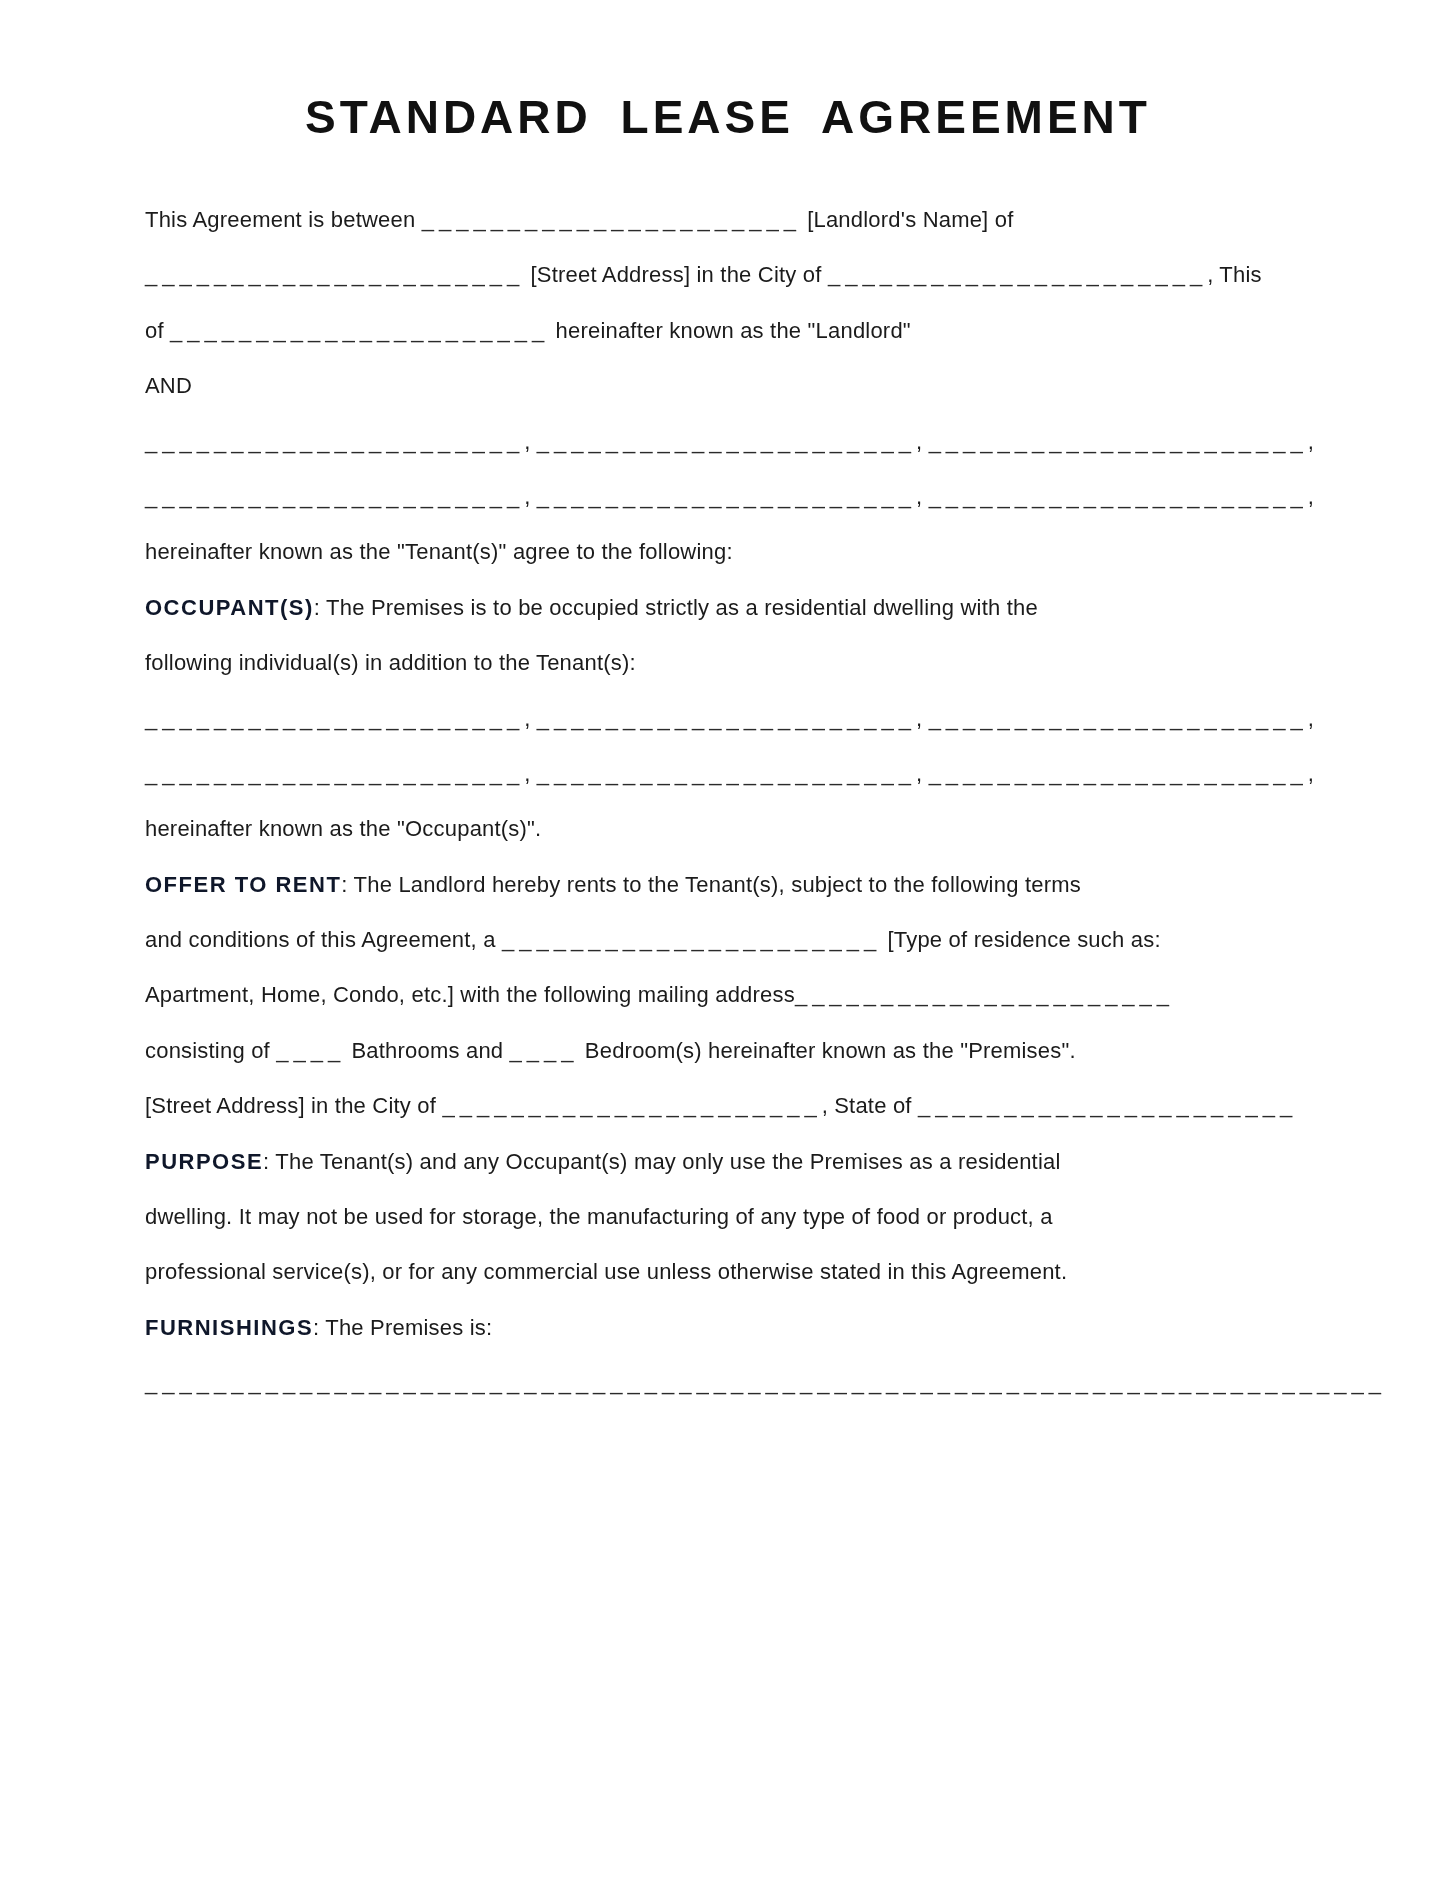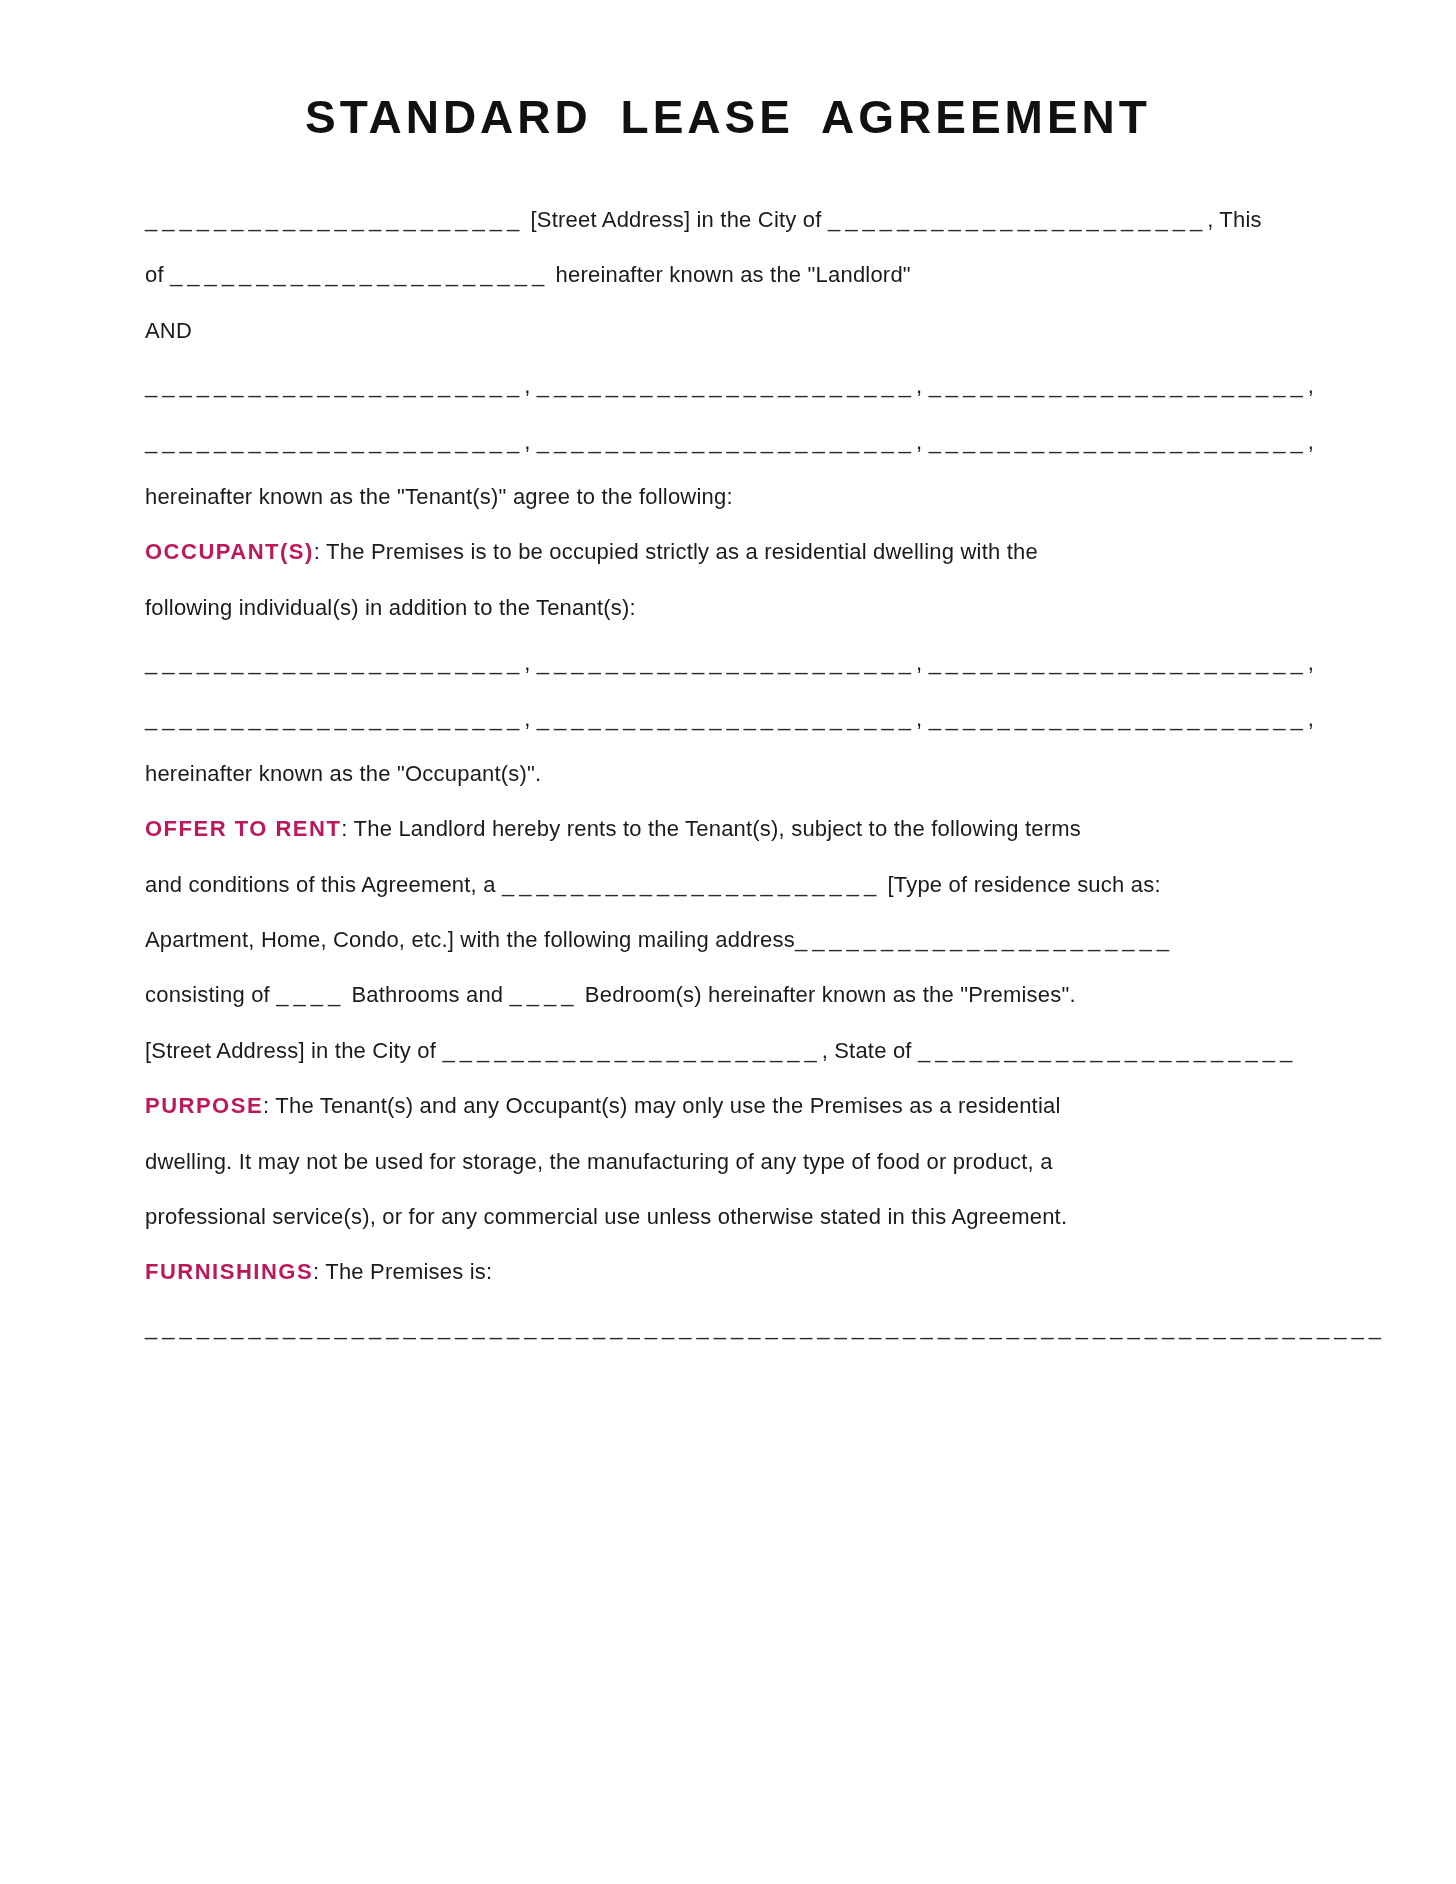--- a/index.html
+++ b/index.html
@@ -34,21 +34,21 @@
     line-height: 55.4px;
     font-size: 22px;
     white-space: nowrap;
   }
   .text {
     letter-spacing: 0.2px;
   }
   .bold {
     font-weight: 800;
     letter-spacing: 1.5px;
-    color: #be185d;
+    color: #0f172a;
   }
   .blank {
     letter-spacing: 5px;
     color: #2a2a2a;
   }
   .checkbox {
     display: inline-block;
     width: 16px;
     height: 22px;
     border: 2px solid #2b2b2b;
@@ -63,20 +63,21 @@
     width: 36px;
     height: 47px;
   }
 </style>
 </head>
 <body>
 
 <div class="page">
   <h1 class="title">STANDARD LEASE AGREEMENT</h1>
   <div class="doc" id="doc-lines">
+      <div class="line"><span class="text">This Agreement is between </span><span class="blank">______________________</span><span class="text"> [Landlord's Name] of</span></div>
       <div class="line"><span class="blank">______________________</span><span class="text"> [Street Address] in the City of </span><span class="blank">______________________</span><span class="text">, This</span></div>
       <div class="line"><span class="text">of </span><span class="blank">______________________</span><span class="text"> hereinafter known as the "Landlord"</span></div>
       <div class="line"><span class="text">AND</span></div>
       <div class="line"><span class="blank">______________________</span><span class="text">, </span><span class="blank">______________________</span><span class="text">, </span><span class="blank">______________________</span><span class="text">,</span></div>
       <div class="line"><span class="blank">______________________</span><span class="text">, </span><span class="blank">______________________</span><span class="text">, </span><span class="blank">______________________</span><span class="text">,</span></div>
       <div class="line"><span class="text">hereinafter known as the "Tenant(s)" agree to the following:</span></div>
       <div class="line"><span class="bold">OCCUPANT(S)</span><span class="text">: The Premises is to be occupied strictly as a residential dwelling with the</span></div>
       <div class="line"><span class="text">following individual(s) in addition to the Tenant(s):</span></div>
       <div class="line"><span class="blank">______________________</span><span class="text">, </span><span class="blank">______________________</span><span class="text">, </span><span class="blank">______________________</span><span class="text">,</span></div>
       <div class="line"><span class="blank">______________________</span><span class="text">, </span><span class="blank">______________________</span><span class="text">, </span><span class="blank">______________________</span><span class="text">,</span></div>

